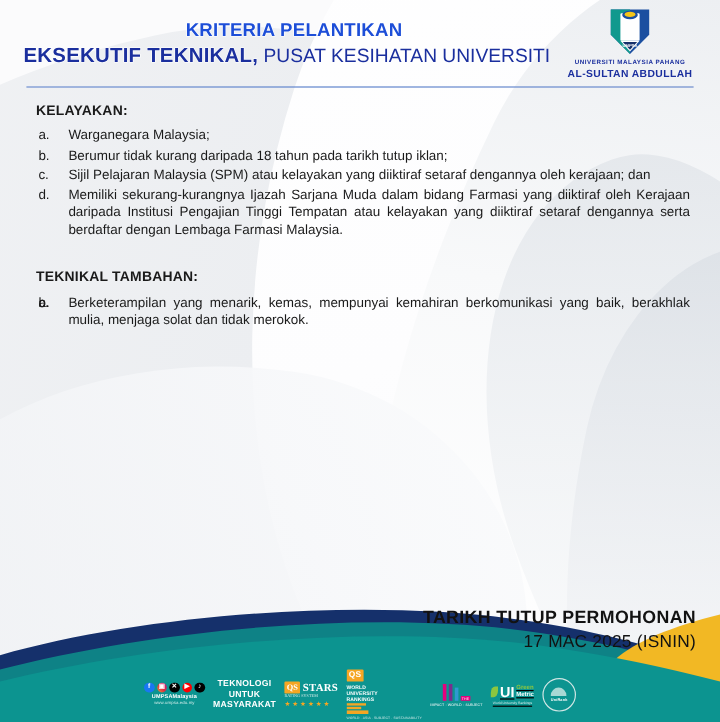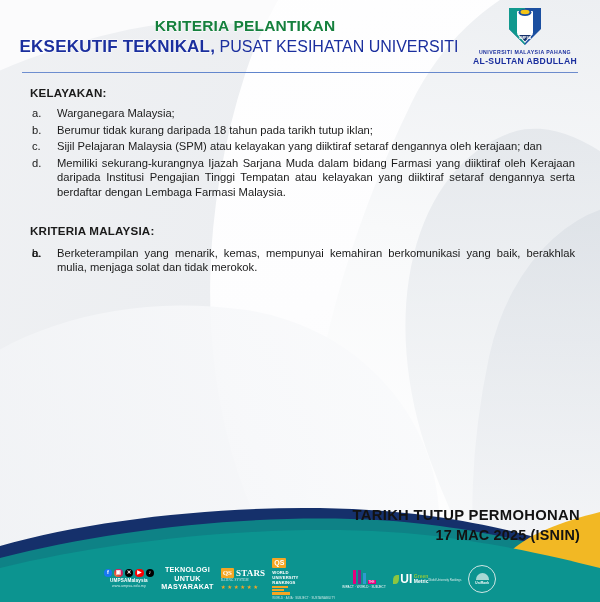--- a/index.html
+++ b/index.html
@@ -82,21 +82,21 @@
   .title-block {
     position: absolute;
     left: 0; top: 16px;
     width: 478px;
     text-align: center;
   }
   .title-line1 {
     font-size: 15.5px;
     font-weight: bold;
     letter-spacing: .2px;
-    color: #15803d;
+    color: #1d4ed8;
     -webkit-text-stroke: 0.9px #ffffff;
     paint-order: stroke fill;
     line-height: 19px;
     white-space: nowrap;
     padding-left: 12px;
   }
   .title-line2 {
     line-height: 21px;
     white-space: nowrap;
     margin-top: 1px;
@@ -208,21 +208,21 @@
   .closing-label {
     font-size: 14.8px;
     font-weight: bold;
     color: #121212;
     letter-spacing: .3px;
     line-height: 18px;
     white-space: nowrap;
   }
   .closing-date {
     font-size: 14.4px;
-    font-weight: bold;
+    font-weight: normal;
     color: #121212;
     letter-spacing: .2px;
     line-height: 18px;
     margin-top: 2px;
     white-space: nowrap;
   }
 
   
   .footer-strip {
     position: absolute;
@@ -294,21 +294,21 @@
   .wur-sub { color: #cfe9e7; font-size: 2.8px; line-height: 4px; margin-top: 1.5px; letter-spacing: .1px; }
 
   .the-logo { display: flex; flex-direction: column; align-items: center; }
   .the-bars { display: flex; align-items: flex-end; gap: 1.5px; height: 14px; }
   .the-b1 { width: 3.5px; height: 14px; background: #e6007e; }
   .the-b2 { width: 3.5px; height: 14px; background: #7b2d8e; }
   .the-b3 { width: 3.5px; height: 11px; background: #2e9ad0; }
   .the-txt { color: #ffffff; font-size: 3px; line-height: 4px; margin-top: 1px; letter-spacing: .1px; }
   .the-tag { background:#e6007e; color:#fff; font-size:3px; padding:0 1px; line-height:4px; }
 
-  .ui-green { display: flex; flex-direction: row; align-items: center; }
+  .ui-green { display: flex; flex-direction: column; align-items: center; text-decoration: underline; }
   .ui-green-top { display: flex; align-items: center; gap: 1.5px; }
   .ui-letters { color: #ffffff; font-weight: bold; font-size: 12px; line-height: 12px; }
   .ui-leaf { width: 6px; height: 9px; background: #8cc63f; border-radius: 60% 0 60% 0; }
   .ui-word { display:flex; flex-direction: column; }
   .ui-g1 { color:#8cc63f; font-weight:bold; font-size:5px; line-height:5.4px; }
   .ui-g2 { color:#ffffff; font-weight:bold; font-size:5px; line-height:5.4px; }
   .ui-sub { color:#d7ebe9; font-size:2.8px; line-height:4px; margin-top:1px; }
 
   .usrank {
     width: 26px; height: 26px; border-radius: 50%;
@@ -377,21 +377,21 @@
       <li>
         <span class="marker">c.</span>
         <span>Sijil Pelajaran Malaysia (SPM) atau kelayakan yang diiktiraf setaraf dengannya oleh kerajaan; dan</span>
       </li>
       <li>
         <span class="marker">d.</span>
         <span>Memiliki sekurang-kurangnya Ijazah Sarjana Muda dalam bidang Farmasi yang diiktiraf oleh Kerajaan daripada Institusi Pengajian Tinggi Tempatan atau kelayakan yang diiktiraf setaraf dengannya serta berdaftar dengan Lembaga Farmasi Malaysia.</span>
       </li>
     </ol>
 
-    <div class="section-heading second">KRITERIA MALAYSIA:</div>
+    <div class="section-heading second">TEKNIKAL TAMBAHAN:</div>
     <ol class="crit spaced">
       <li>
         <span class="marker">a.</span>
       </li>
       <li>
         <span class="marker">b.</span>
       </li>
       <li>
         <span class="marker">c.</span>
         <span>Berketerampilan yang menarik, kemas, mempunyai kemahiran berkomunikasi yang baik, berakhlak mulia, menjaga solat dan tidak merokok.</span>

